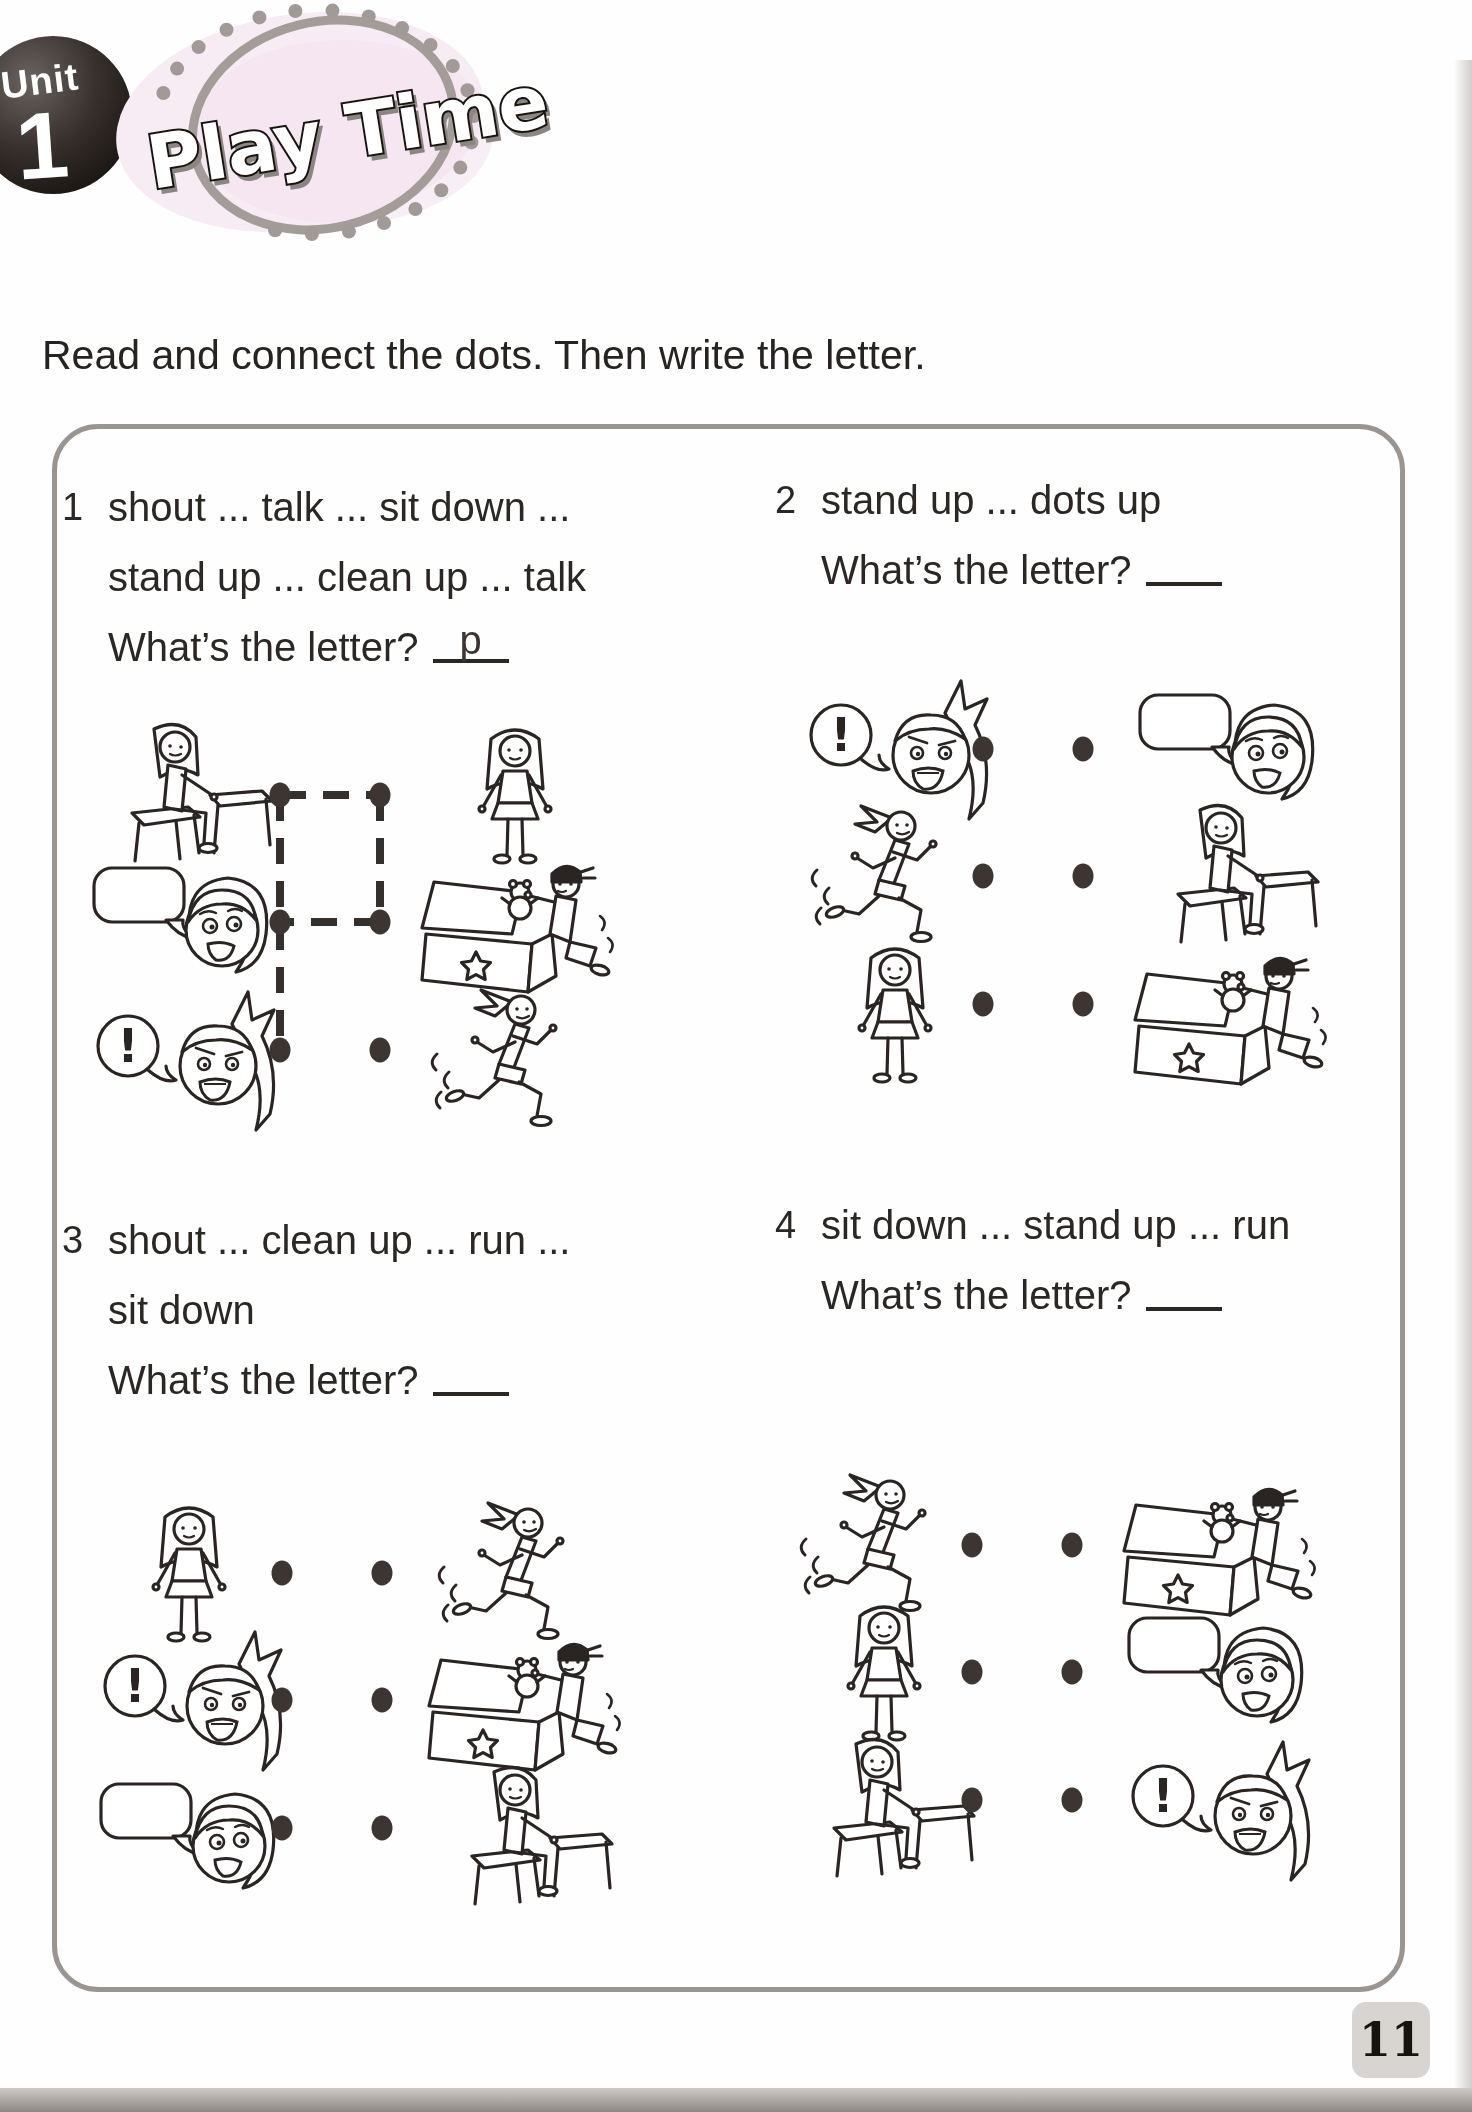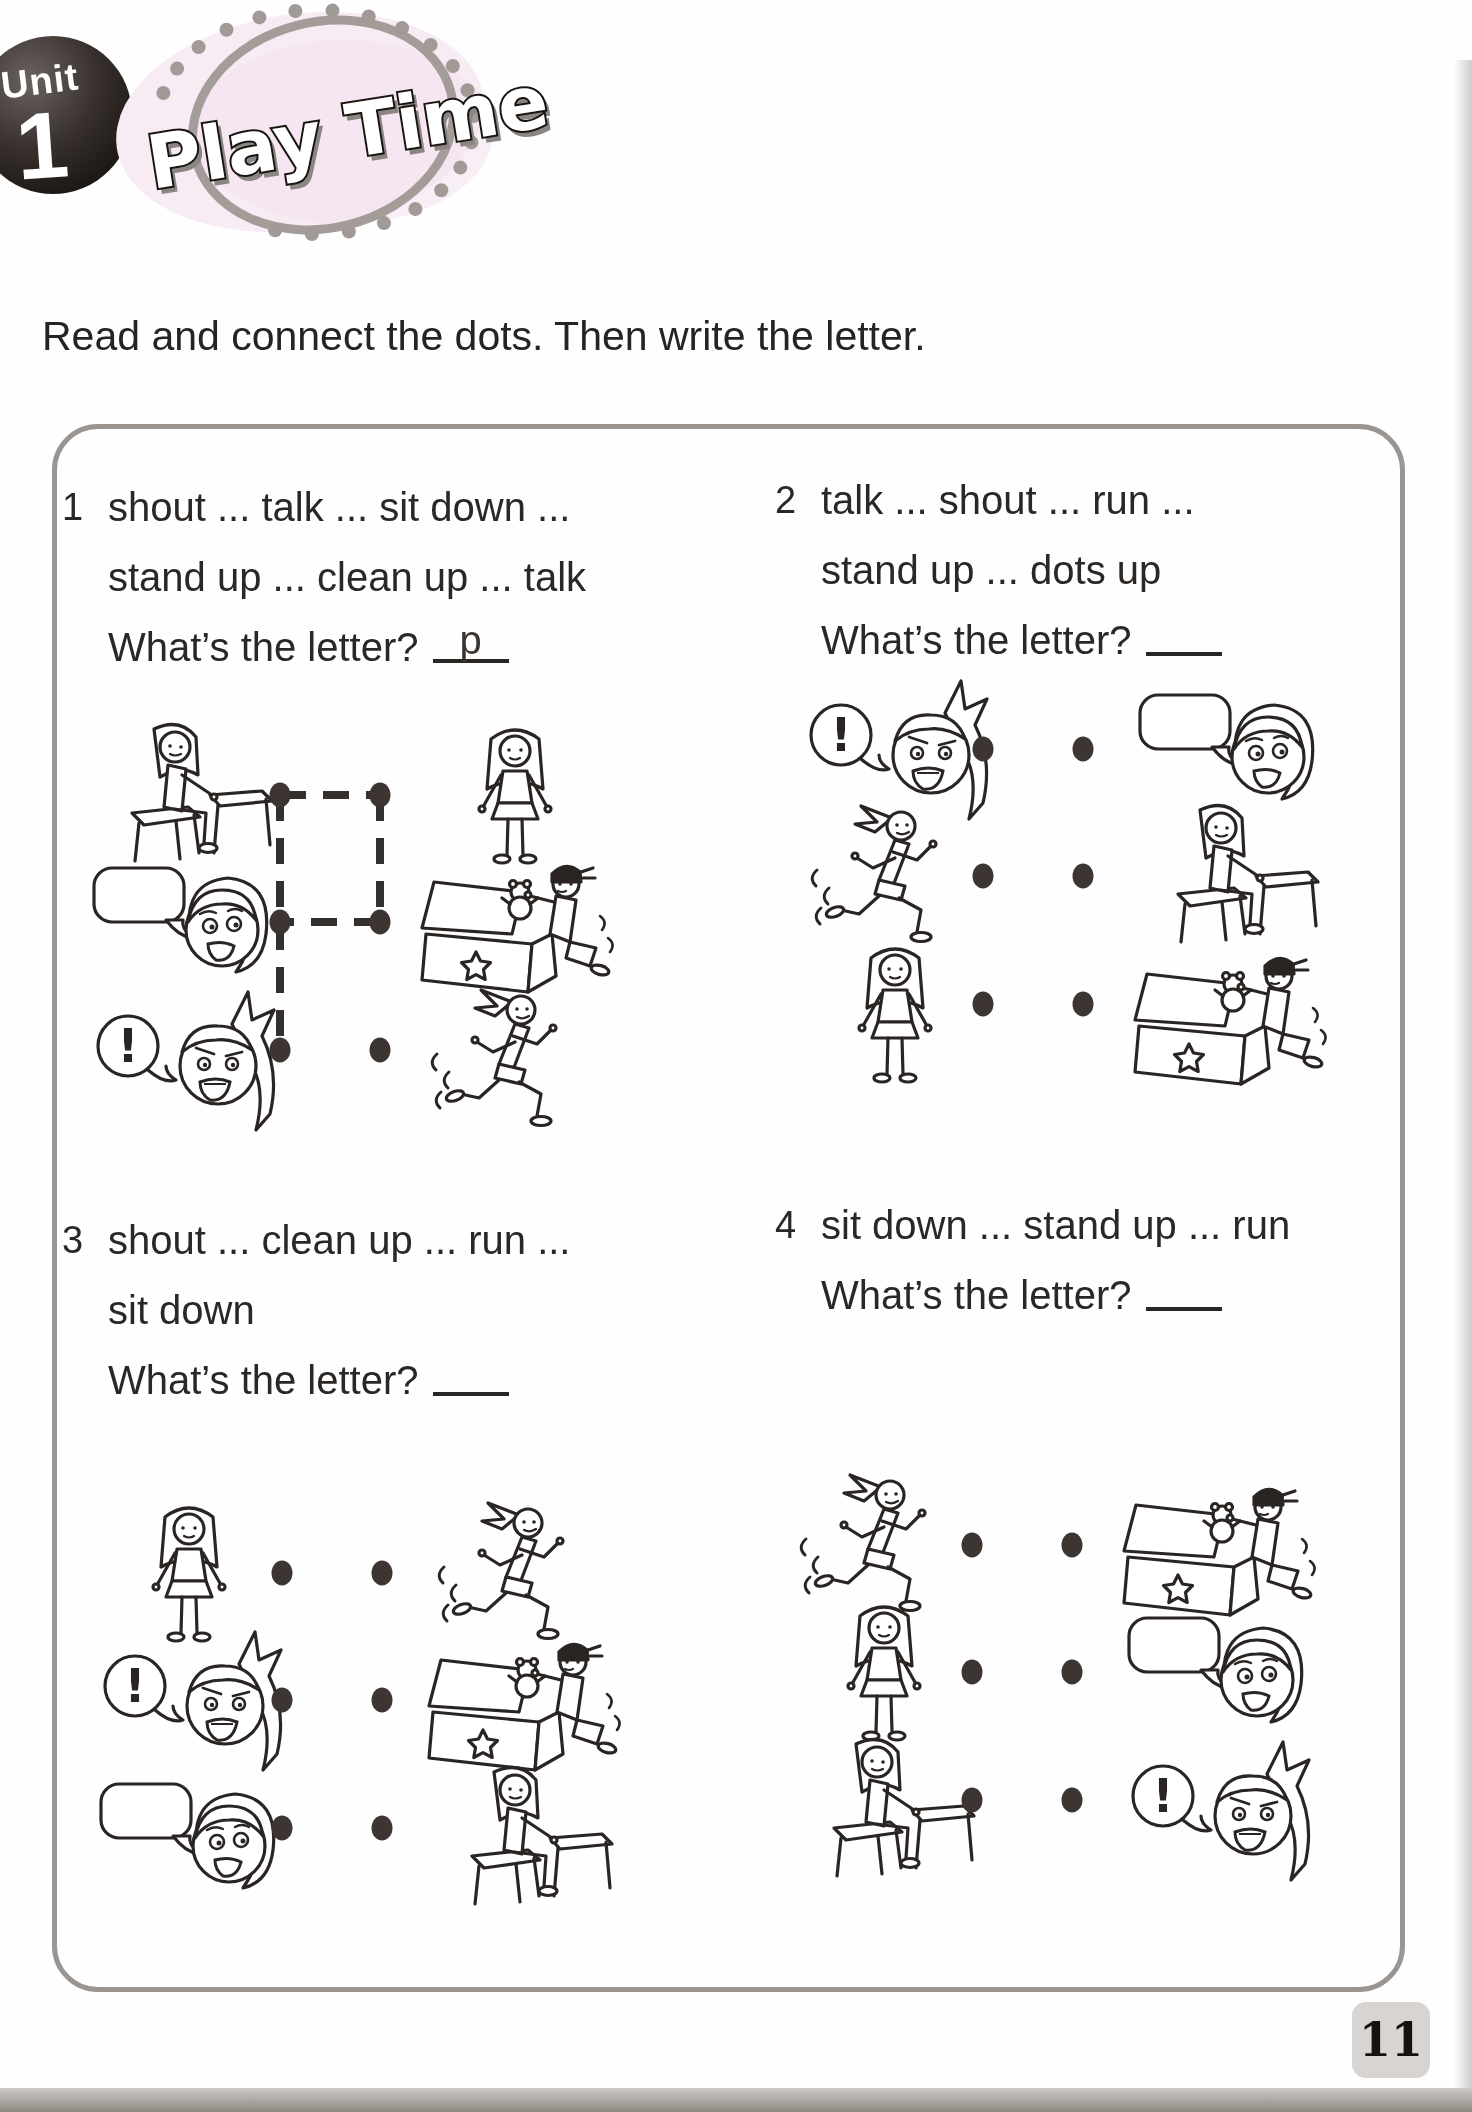--- a/index.html
+++ b/index.html
@@ -10,21 +10,21 @@
   .unit-badge{position:absolute;left:-26px;top:36px;width:158px;height:158px;border-radius:50%;
               background:radial-gradient(circle at 35% 28%,#6b635f 0%,#37302c 45%,#1d1815 78%);
               box-shadow:0 0 0 3px #ffffff;}
   .unit-label{position:absolute;left:27px;top:24px;color:#ffffff;font-weight:bold;font-size:38px;
               transform:rotate(-7deg);letter-spacing:1px;}
   .unit-number{position:absolute;left:42px;top:56px;color:#ffffff;font-weight:bold;font-size:94px;
                transform:rotate(-4deg);}
   .logo-svg{position:absolute;left:88px;top:0;}
 
   
-  .instruction{position:absolute;left:42px;top:313px;font-size:41px;color:#262321;white-space:nowrap;}
+  .instruction{position:absolute;left:42px;top:332px;font-size:41px;color:#262321;white-space:nowrap;}
 
   
   .worksheet-box{position:absolute;left:52px;top:424px;width:1343px;height:1558px;
                  border:5px solid #9b9591;border-radius:46px;background:transparent;}
 
   
   .ex{position:absolute;display:flex;}
   .ex-num{width:46px;font-size:38px;line-height:70px;flex:none;}
   .ex-line{font-size:40px;line-height:70px;white-space:nowrap;}
   .answer-blank{position:relative;display:inline-block;width:76px;height:50px;margin-left:14px;
@@ -244,21 +244,20 @@
       <div class="ex-line">stand up ... clean up ... talk</div>
       <div class="ex-line">
         <span>What’s the letter?</span><span class="answer-blank"><span class="blank-line"></span><span class="answer">p</span></span>
       </div>
     </div>
   </div>
 
   <div class="ex" style="left:775px;top:465px">
     <div class="ex-num">2</div>
     <div>
-      <div class="ex-line">talk ... shout ... run ...</div>
       <div class="ex-line">stand up ... dots up</div>
       <div class="ex-line">
         <span>What’s the letter?</span><span class="answer-blank"><span class="blank-line"></span><span class="answer"></span></span>
       </div>
     </div>
   </div>
 
   <div class="ex" style="left:62px;top:1205px">
     <div class="ex-num">3</div>
     <div>

